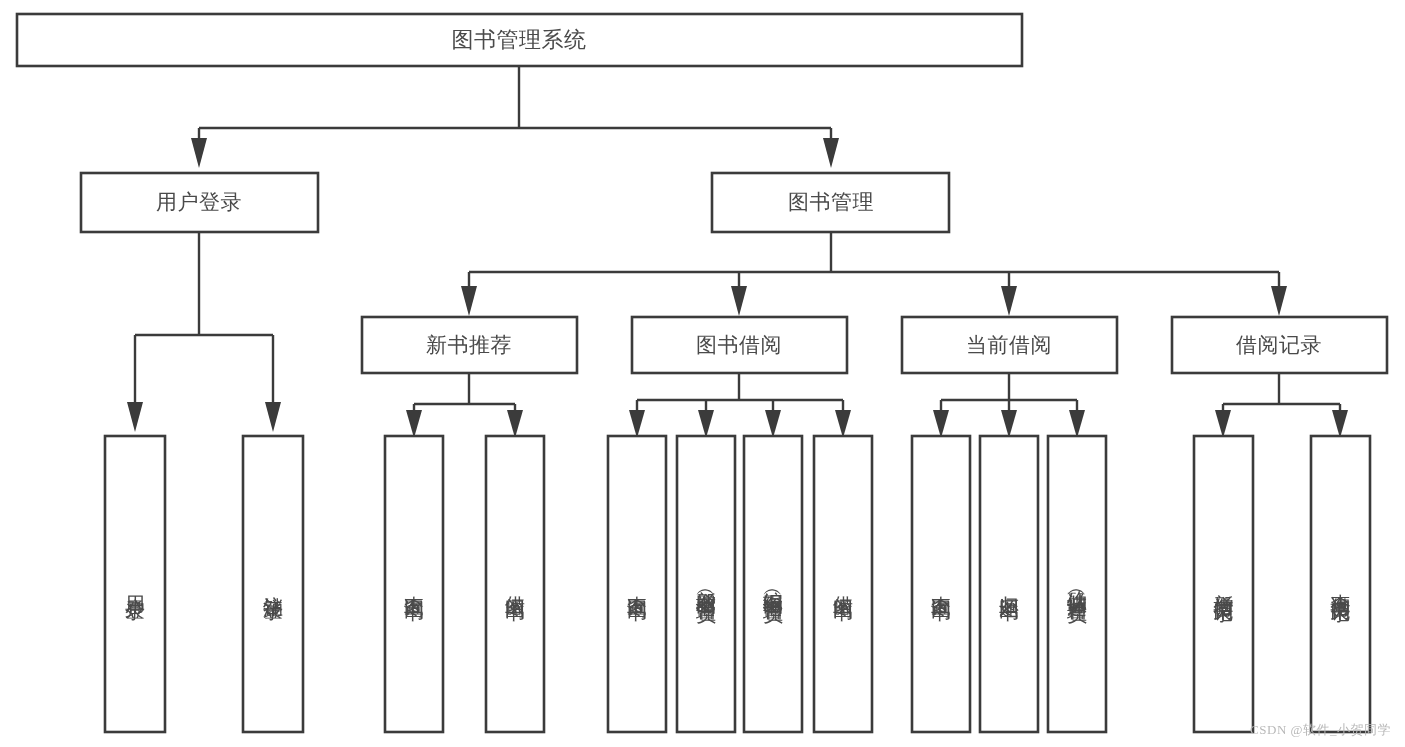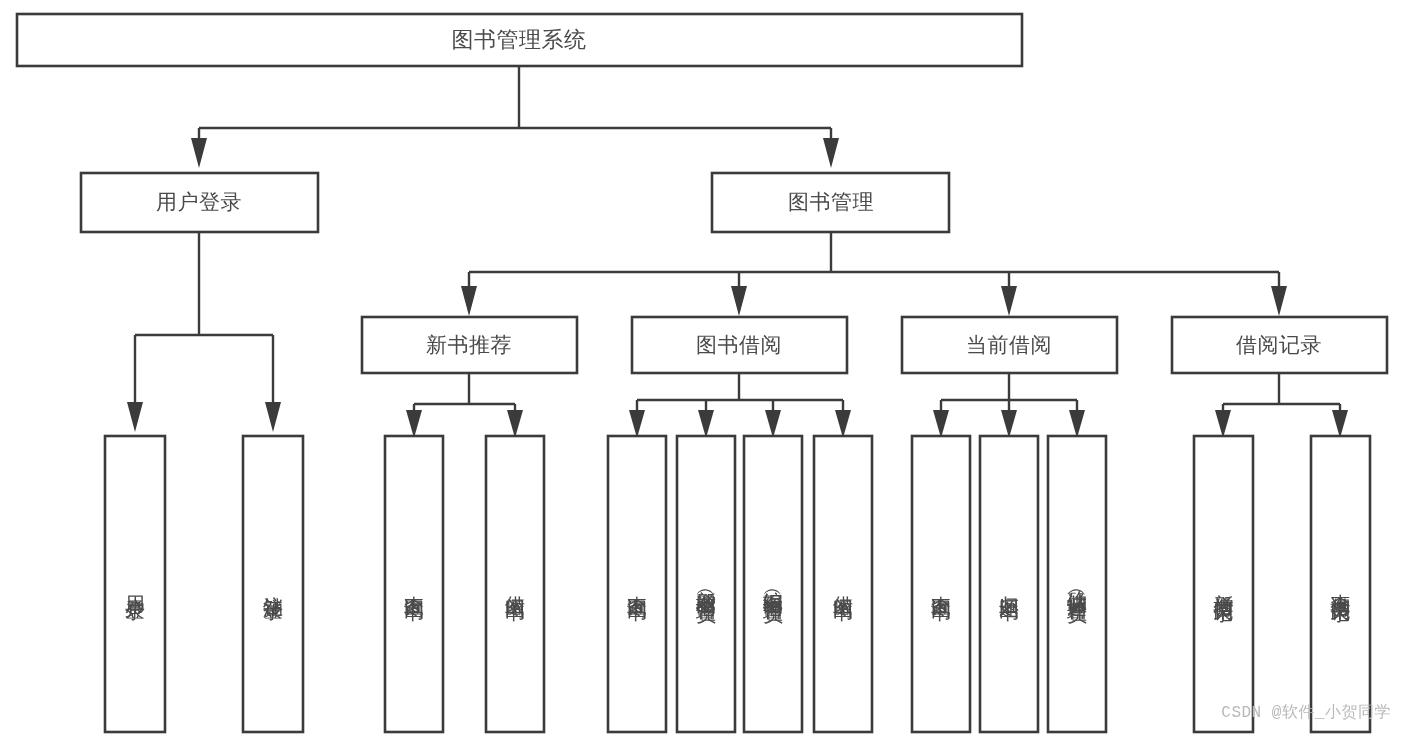--- a/index.html
+++ b/index.html
@@ -62,23 +62,23 @@
     text-align: center;
     writing-mode: vertical-rl;
     text-orientation: upright;
     white-space: nowrap;
     letter-spacing: 2px;
     pointer-events: none;
   }
   .watermark {
     position: absolute;
     right: 14px;
-    bottom: 24px;
-    font-family: Liberation Mono, monospace;
-    font-size: 16px;
+    bottom: 8px;
+    font-family: Liberation Serif, serif;
+    font-size: 13px;
     color: #b9b9b9;
     white-space: nowrap;
     letter-spacing: 0.5px;
   }
 </style>
 </head>
 <body>
 
 <div id="diagram-root">
 

